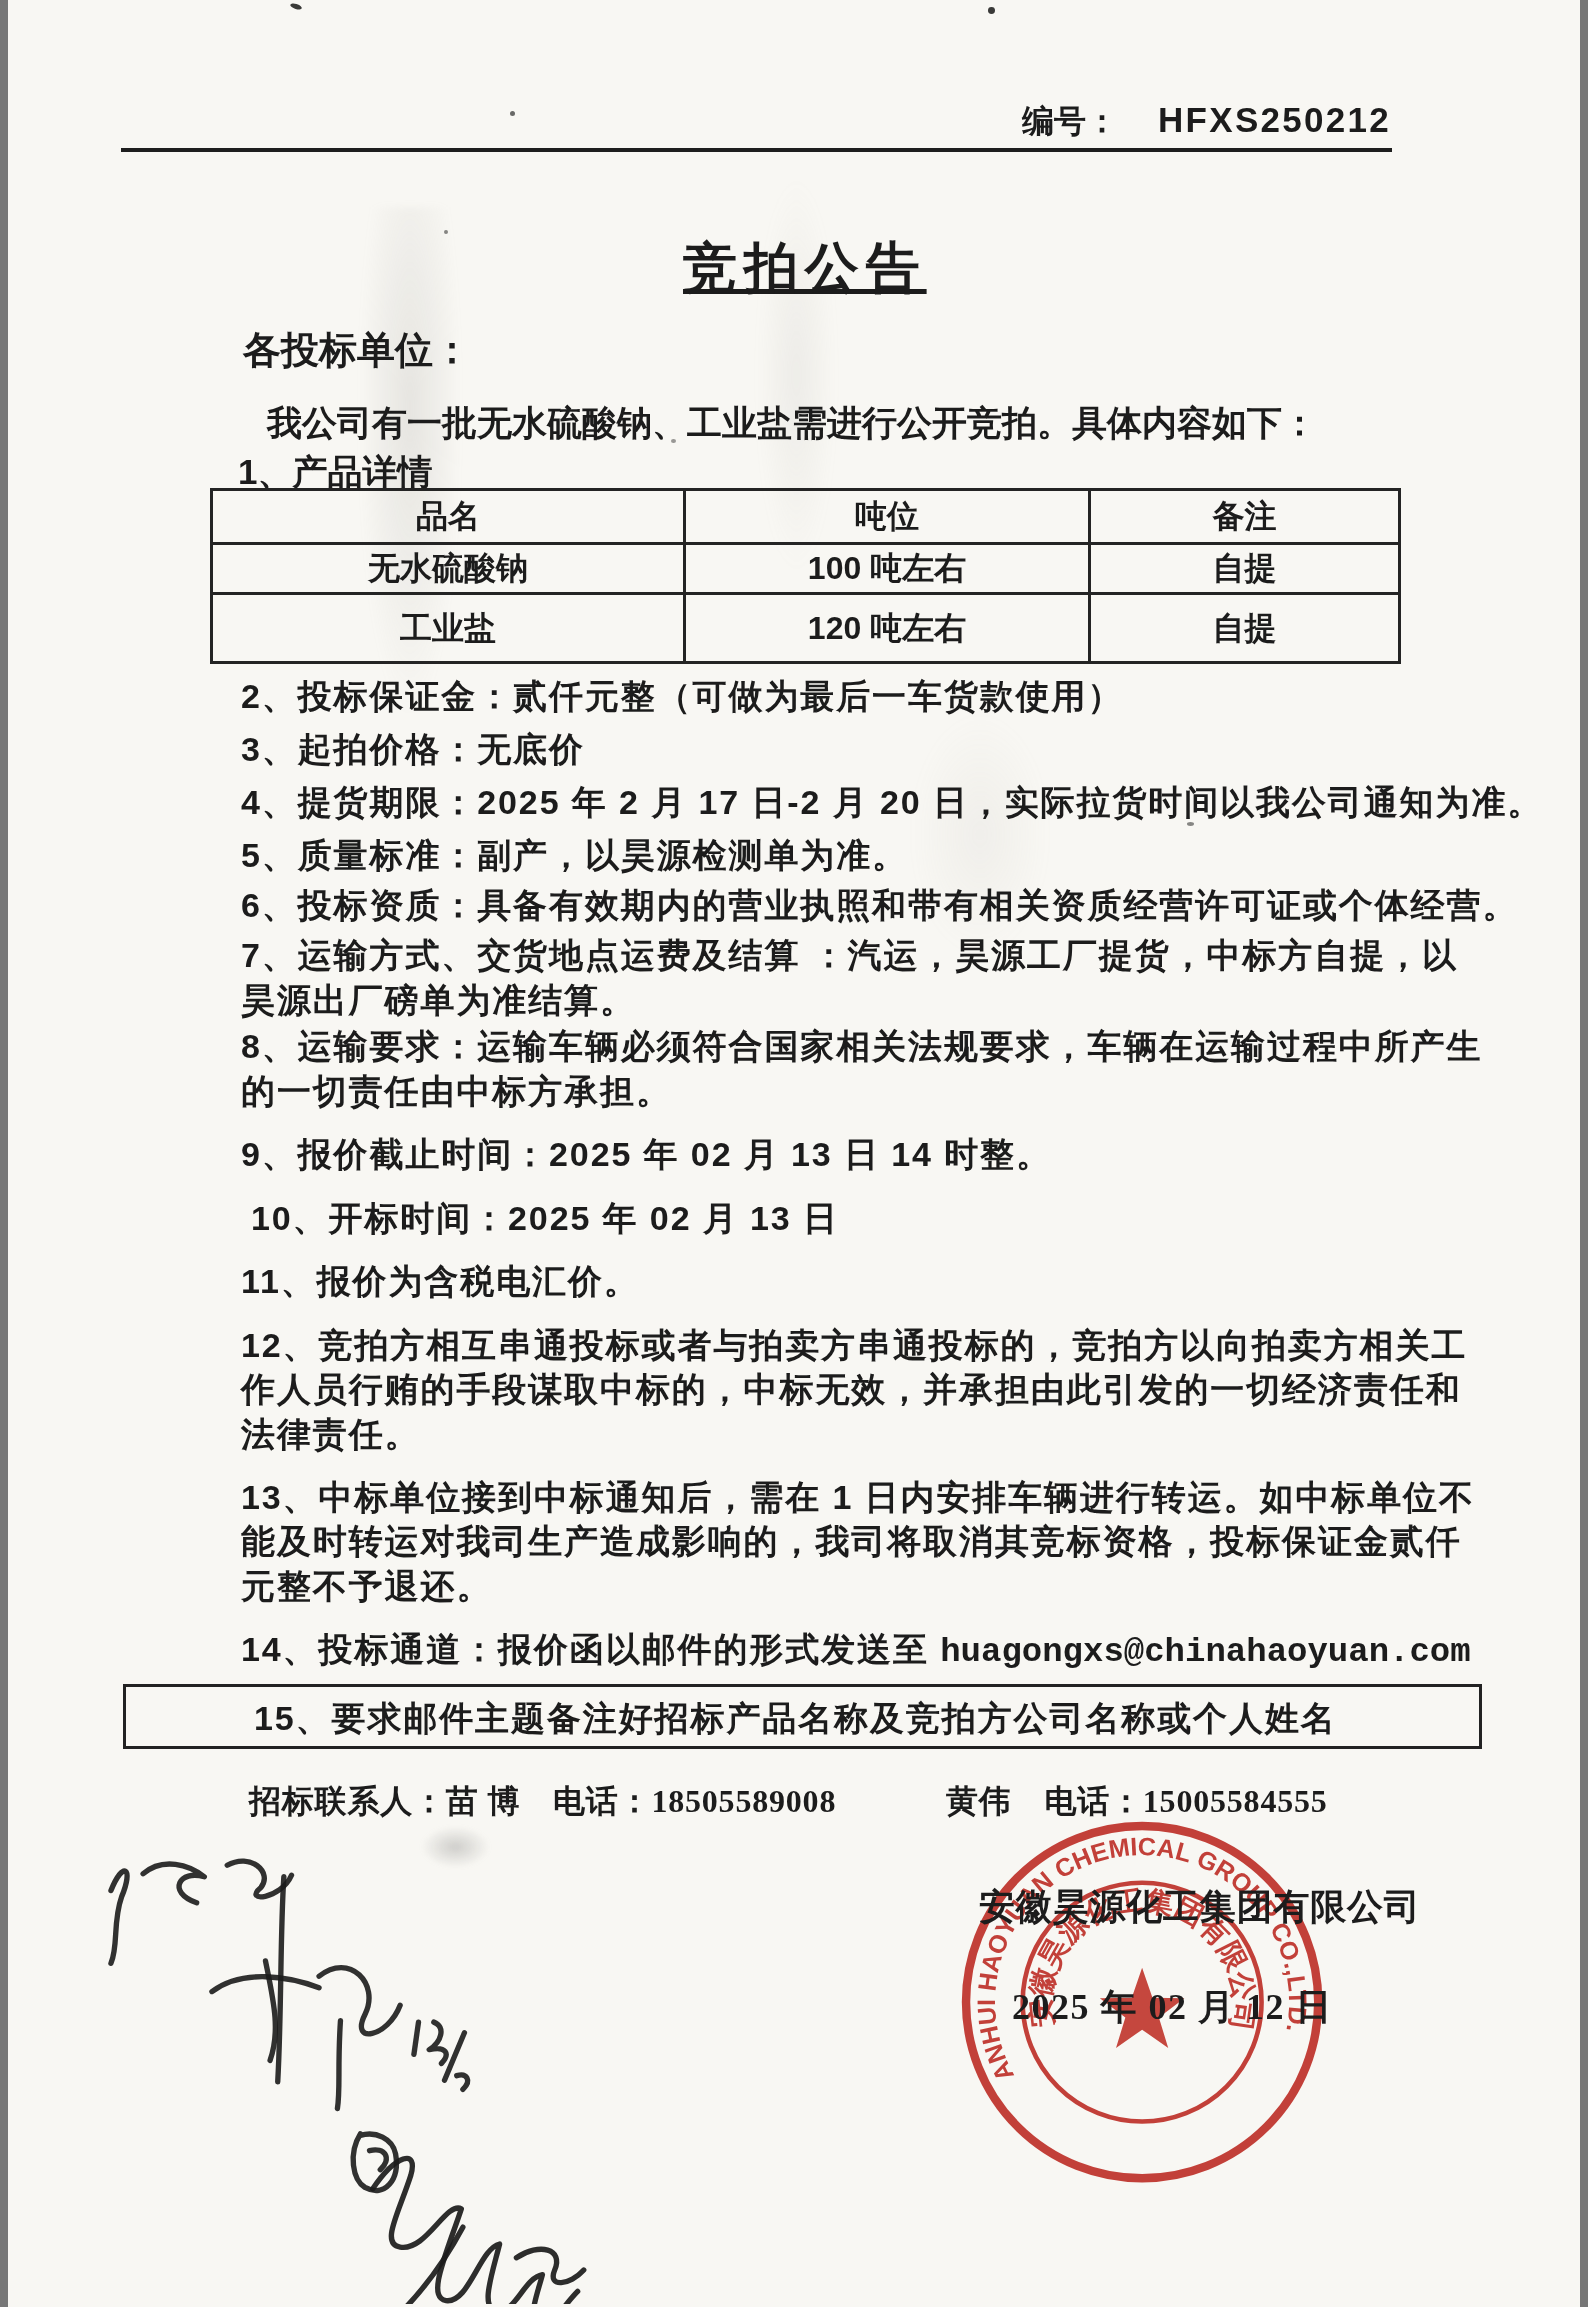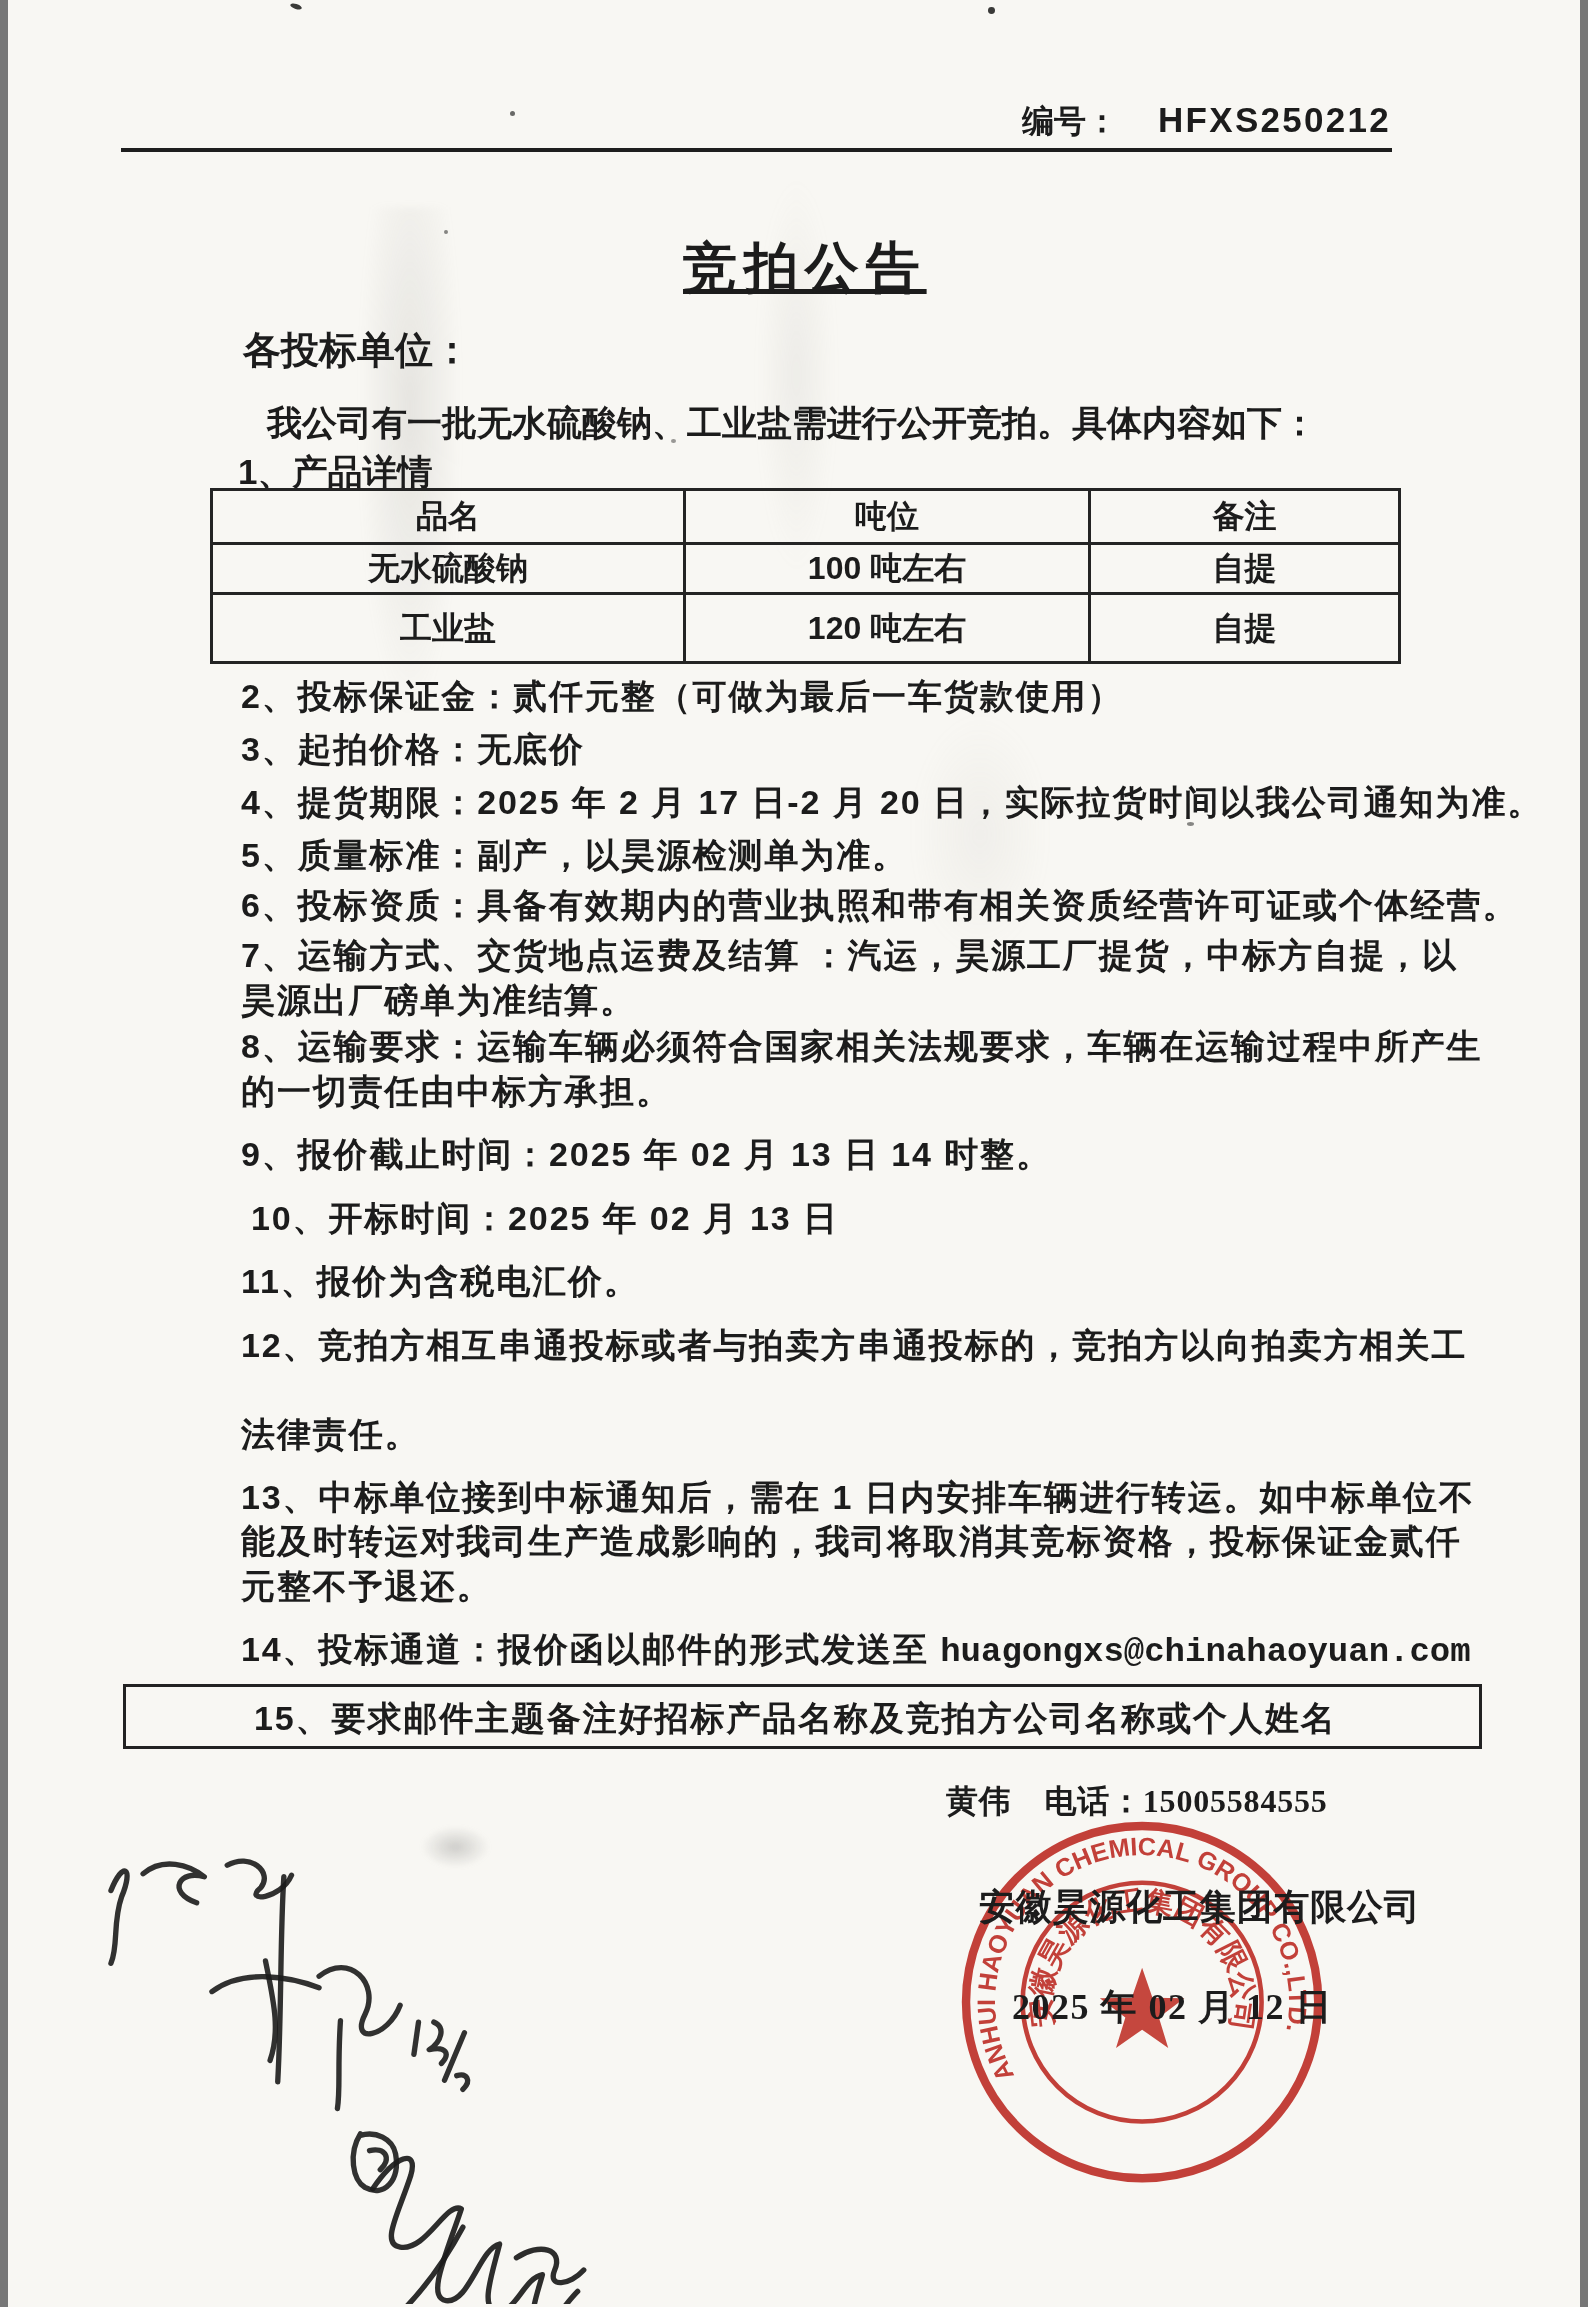--- a/index.html
+++ b/index.html
@@ -97,31 +97,33 @@
   <div class="abs item-line" style="left:233px;top:836px;">5、质量标准：副产，以昊源检测单为准。</div>
   <div class="abs item-line" style="left:233px;top:886px;">6、投标资质：具备有效期内的营业执照和带有相关资质经营许可证或个体经营。</div>
   <div class="abs item-line" style="left:233px;top:936px;">7、运输方式、交货地点运费及结算 ：汽运，昊源工厂提货，中标方自提，以</div>
   <div class="abs item-line" style="left:233px;top:981px;">昊源出厂磅单为准结算。</div>
   <div class="abs item-line" style="left:233px;top:1027px;">8、运输要求：运输车辆必须符合国家相关法规要求，车辆在运输过程中所产生</div>
   <div class="abs item-line" style="left:233px;top:1072px;">的一切责任由中标方承担。</div>
   <div class="abs item-line" style="left:233px;top:1135px;">9、报价截止时间：2025 年 02 月 13 日 14 时整。</div>
   <div class="abs item-line" style="left:243px;top:1199px;text-align:right;">10、开标时间：2025 年 02 月 13 日</div>
   <div class="abs item-line" style="left:233px;top:1262px;">11、报价为含税电汇价。</div>
   <div class="abs item-line" style="left:233px;top:1326px;">12、竞拍方相互串通投标或者与拍卖方串通投标的，竞拍方以向拍卖方相关工</div>
+  <div class="abs item-line" style="left:233px;top:1370px;">作人员行贿的手段谋取中标的，中标无效，并承担由此引发的一切经济责任和</div>
   <div class="abs item-line" style="left:233px;top:1415px;">法律责任。</div>
   <div class="abs item-line" style="left:233px;top:1478px;">13、中标单位接到中标通知后，需在 1 日内安排车辆进行转运。如中标单位不</div>
   <div class="abs item-line" style="left:233px;top:1522px;">能及时转运对我司生产造成影响的，我司将取消其竞标资格，投标保证金贰仟</div>
   <div class="abs item-line" style="left:233px;top:1567px;">元整不予退还。</div>
   <div class="abs item-line" style="left:233px;top:1630px;">
     <span>14、投标通道：报价函以邮件的形式发送至 </span><span class="email">huagongxs@chinahaoyuan.com</span>
   </div>
 
   <div class="box15" style="left:115px;top:1684px;width:1353px;height:59px;"></div>
   <div class="abs item-line" style="left:246px;top:1699px;">15、要求邮件主题备注好招标产品名称及竞拍方公司名称或个人姓名</div>
 
+  <div class="abs contact" style="left:241px;top:1783px;">招标联系人：苗 博　电话：18505589008</div>
   <div class="abs contact" style="left:938px;top:1783px;">黄伟　电话：15005584555</div>
 
   <svg class="abs" style="left:945px;top:1813px;mix-blend-mode:multiply;opacity:.88;" width="379" height="379" viewBox="0 0 495 495">
     <circle cx="247" cy="247" r="230" fill="none" stroke="#c1271f" stroke-width="11"></circle>
     <circle cx="247" cy="247" r="156" fill="none" stroke="#c1271f" stroke-width="6"></circle>
     <defs>
       <path id="ringpath" d="M 80.7,343 A 192,192 0 1 1 413.3,343"></path>
       <path id="cnpath" d="M 131,278 A 120,120 0 1 1 363,278"></path>
     </defs>
     <text fill="#c1271f" font-size="33" font-weight="700" font-family="Liberation Sans, sans-serif">

